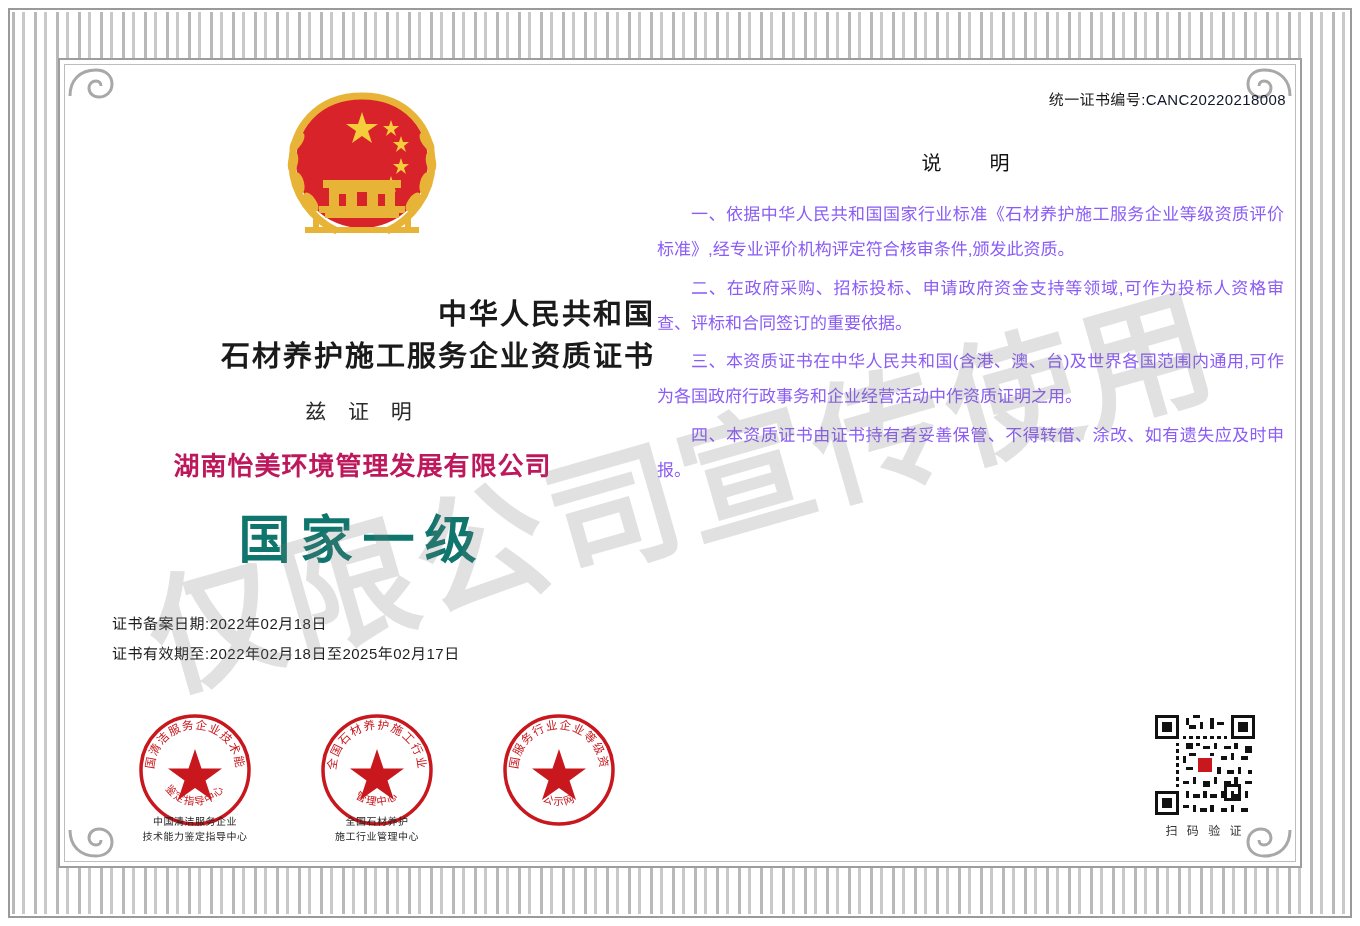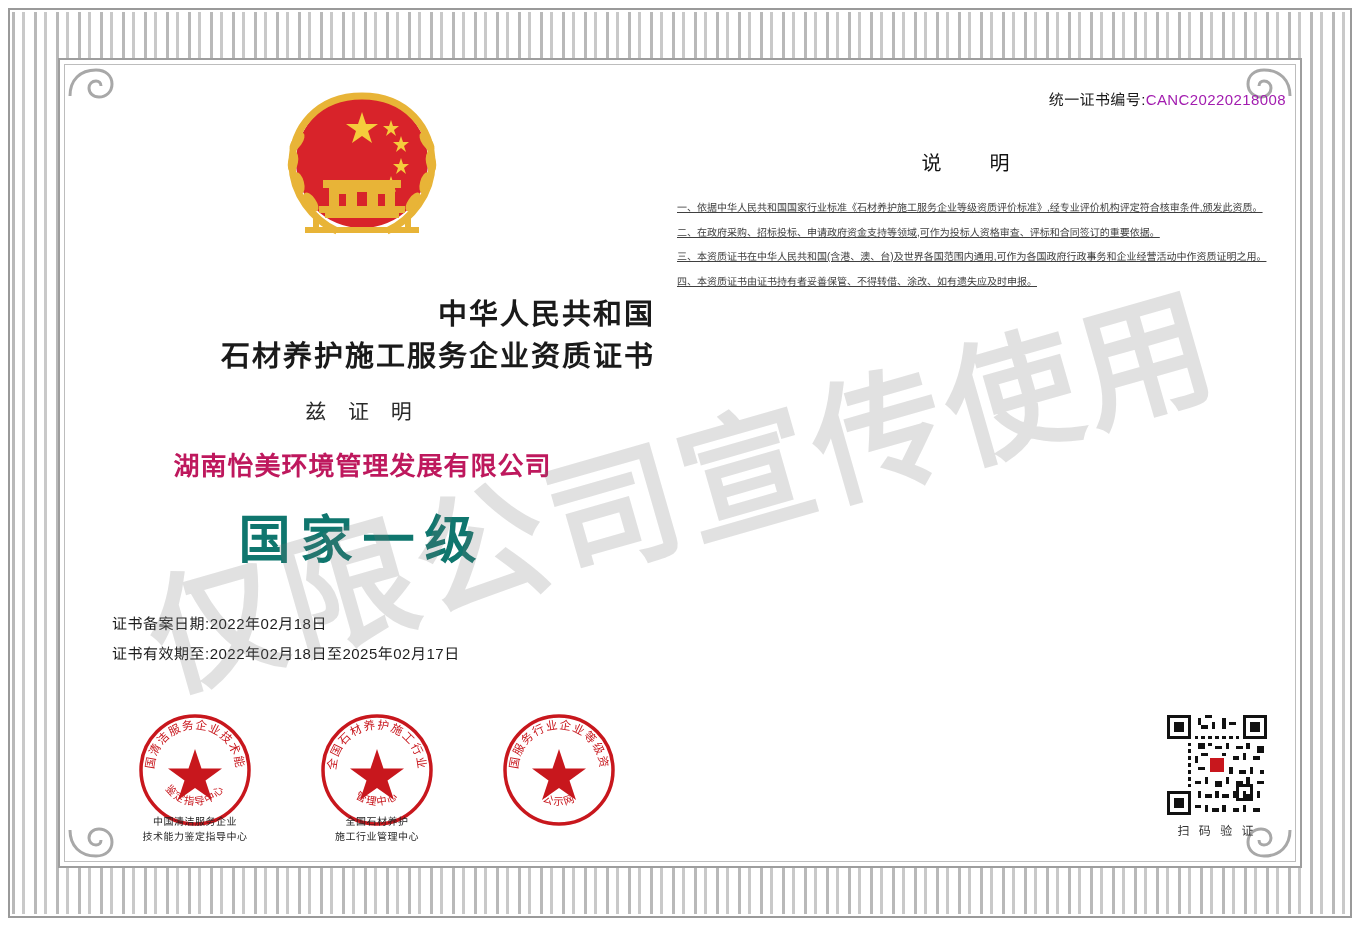--- a/index.html
+++ b/index.html
@@ -176,49 +176,48 @@
   }
 
   
   .cert-no {
     text-align: right;
     font-size: 15px;
     color: #1b1b1b;
     padding-right: 4px;
     letter-spacing: 0.4px;
   }
-  .cert-no .num { color: #a21caf; }
+  .cert-no .num { color: #0f172a; }
 
   .notice-title {
     text-align: center;
     font-size: 20px;
     font-weight: normal;
     letter-spacing: 14px;
     color: #111111;
     margin-top: 38px;
   }
 
   .notice-body {
     margin-top: 22px;
-    font-size: 10px;
-    color: #404040;
+    font-size: 17px;
+    color: #8b5cf6;
     line-height: 2.05;
     text-align: justify;
     padding: 0 6px 0 2px;
-    text-decoration: underline;
   }
   .notice-body p {
     margin: 0 0 4px 0;
     text-indent: 2em;
   }
 
   
   .qr-wrap {
     position: absolute;
-    right: 18px;
+    right: 30px;
     bottom: 18px;
     width: 110px;
     text-align: center;
   }
   .qr {
     width: 100px;
     height: 100px;
     margin: 0 auto;
     background: #ffffff;
   }

